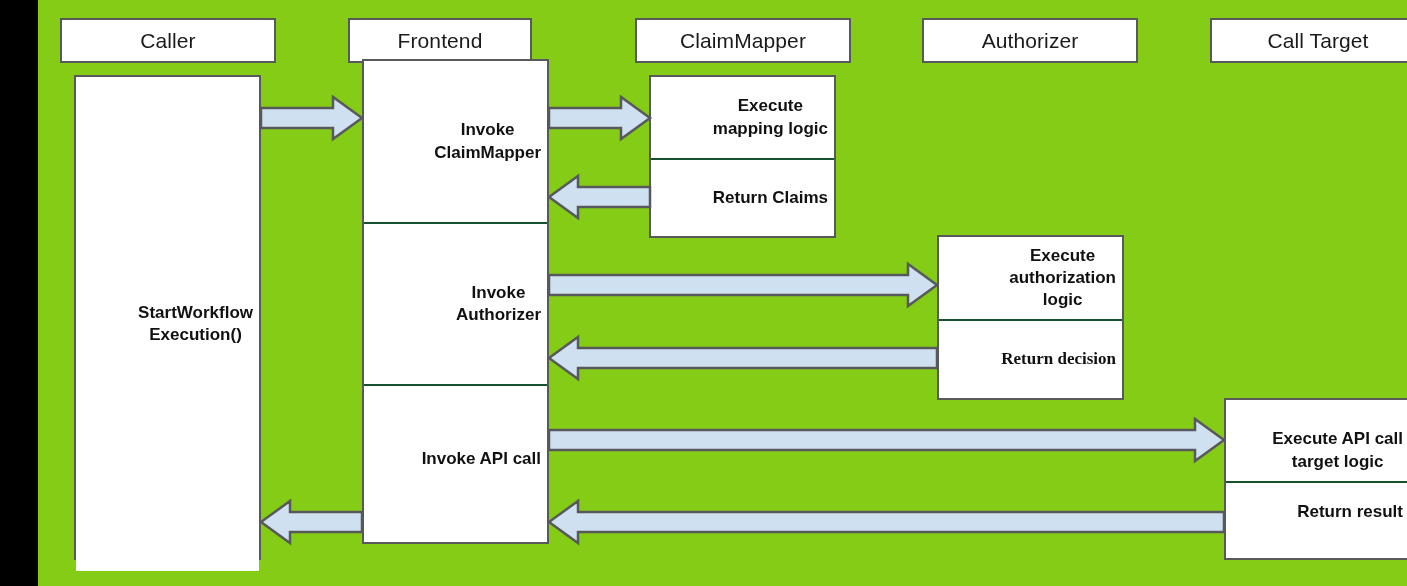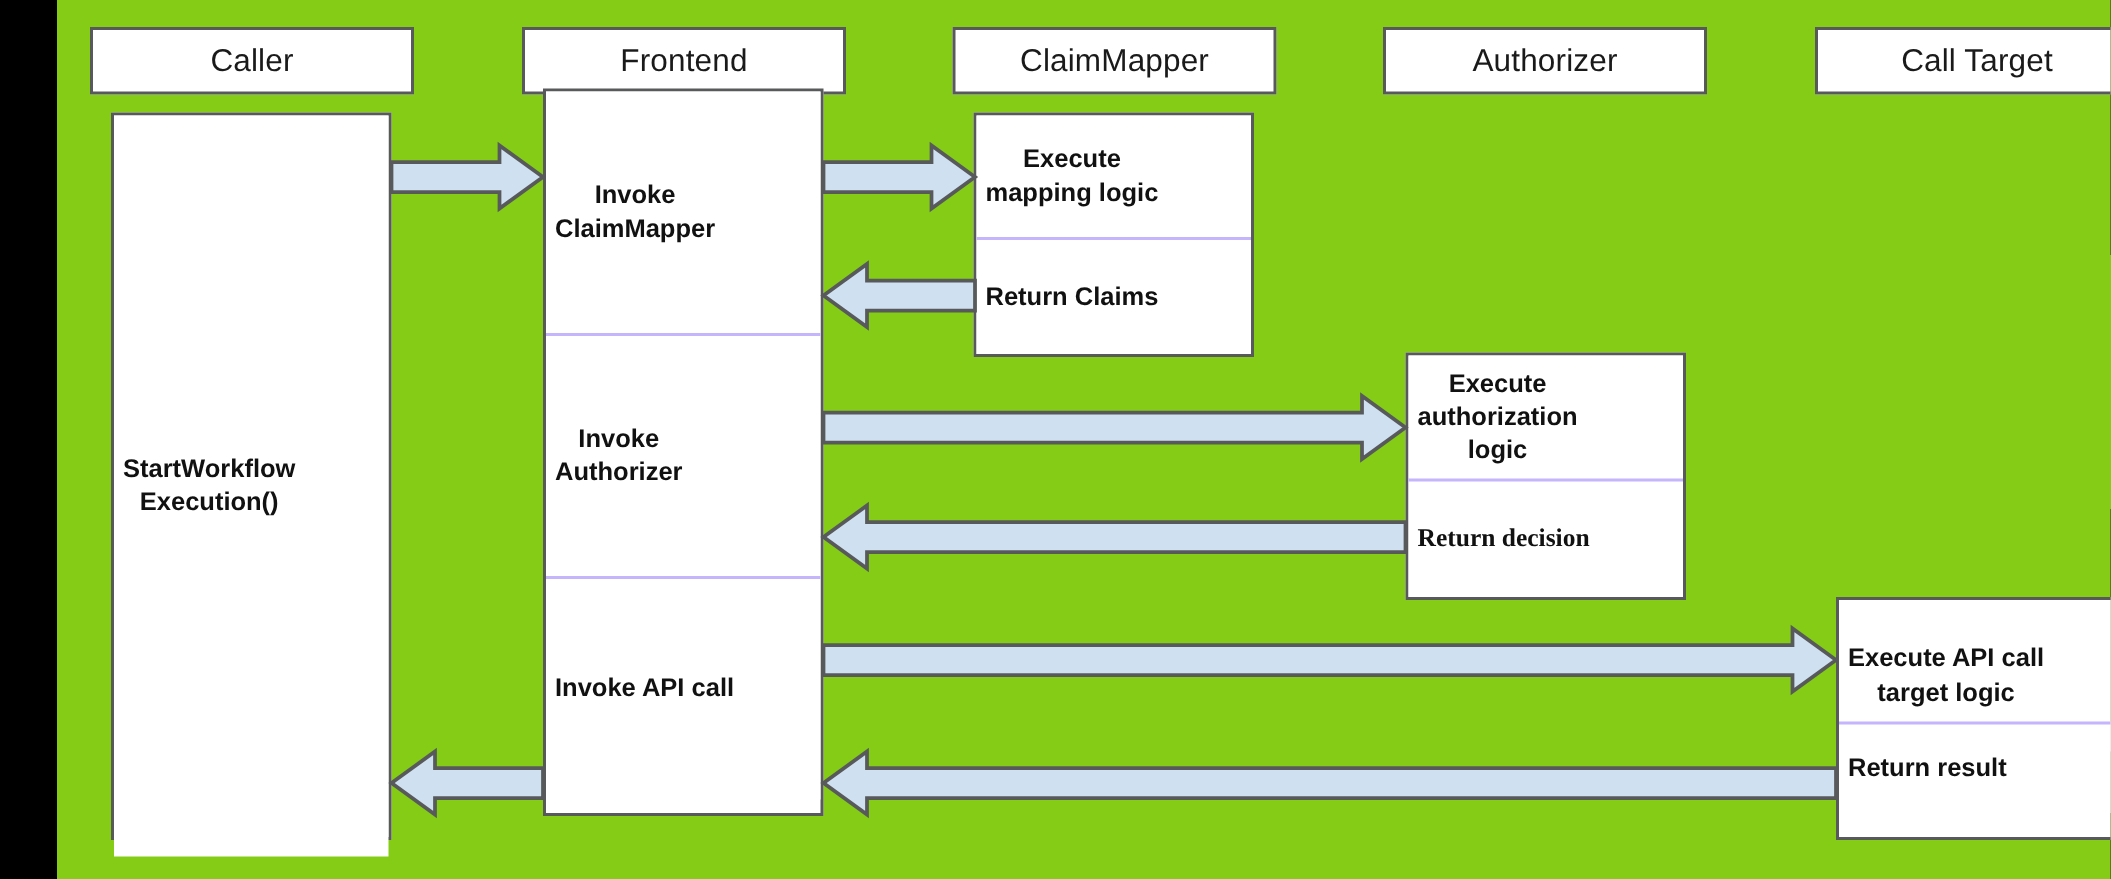--- a/index.html
+++ b/index.html
@@ -45,47 +45,47 @@
     border: 2px solid #58595b;
   }
   .seg {
     position: absolute;
     box-sizing: border-box;
     left: 0;
     right: 0;
     background: #ffffff;
     display: flex;
     align-items: center;
-    justify-content: flex-start;
+    justify-content: flex-end;
     text-align: center;
     font-size: 17px;
     font-weight: bold;
     color: #111111;
     line-height: 1.3;
     padding: 0 6px;
   }
-  .seg.divider-top { border-top: 2px solid #c4b5fd; }
+  .seg.divider-top { border-top: 2px solid #14532d; }
 
   
   .arrow {
     position: absolute;
     overflow: visible;
   }
   .arrow svg { display: block; overflow: visible; }
 </style>
 </head>
 <body>
 
 <div id="canvas">
 
   <div class="hdr" style="left:22px; top:18px; width:216px; height:45px;">
     <span>Caller</span>
   </div>
 
-  <div class="hdr" style="left:310px; top:18px; width:216px; height:45px;">
+  <div class="hdr" style="left:310px; top:18px; width:184px; height:45px;">
     <span>Frontend</span>
   </div>
 
   <div class="hdr" style="left:597px; top:18px; width:216px; height:45px;">
     <span>ClaimMapper</span>
   </div>
 
   <div class="hdr" style="left:884px; top:18px; width:216px; height:45px;">
     <span>Authorizer</span>
   </div>

